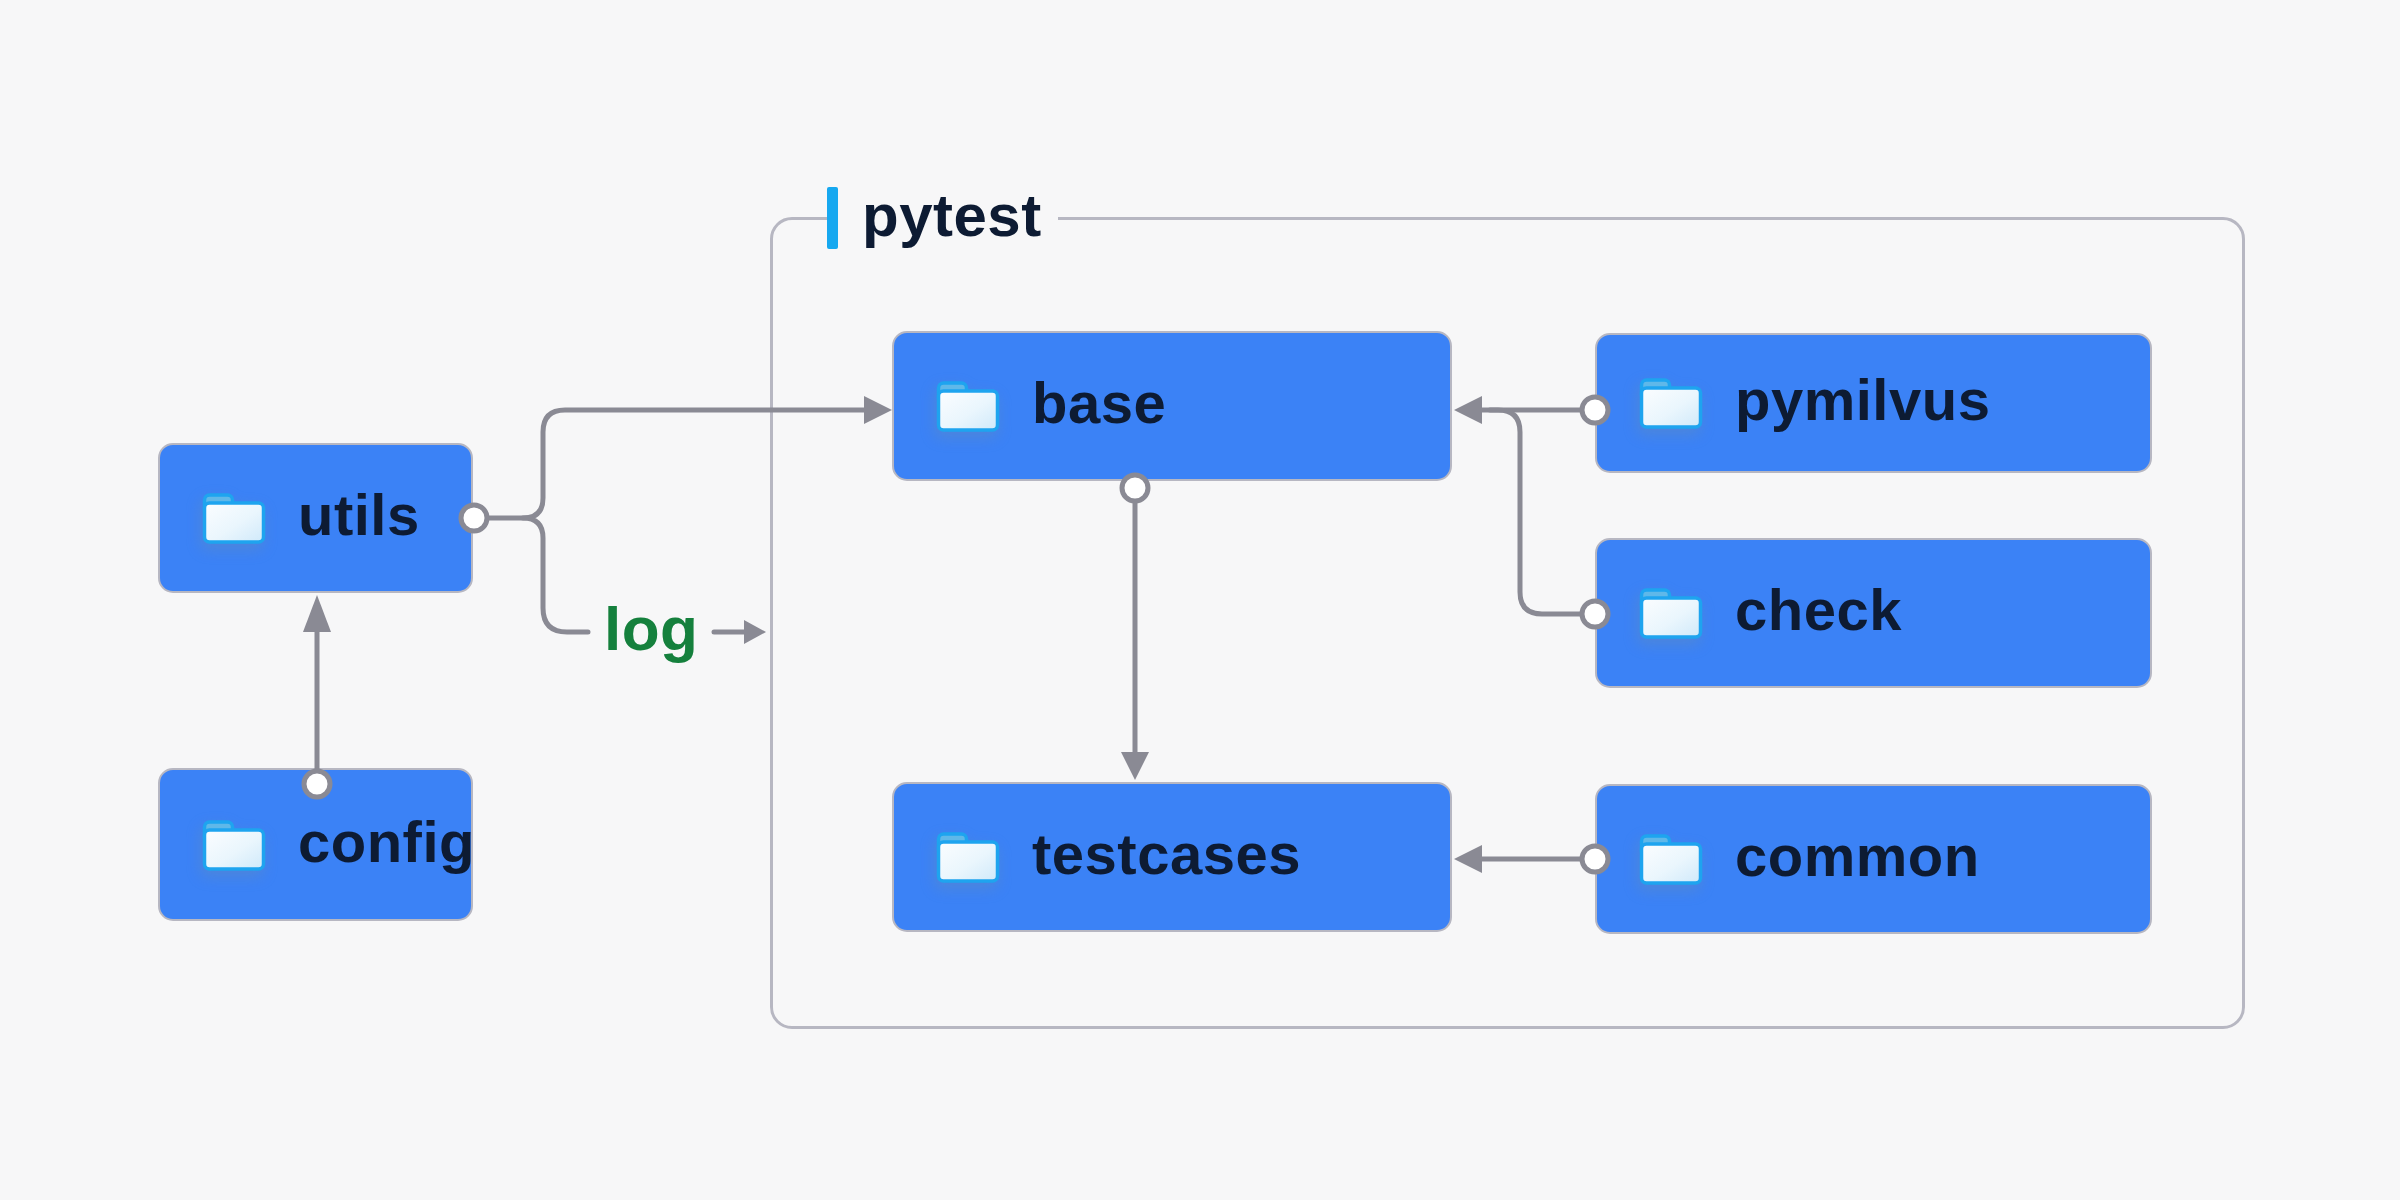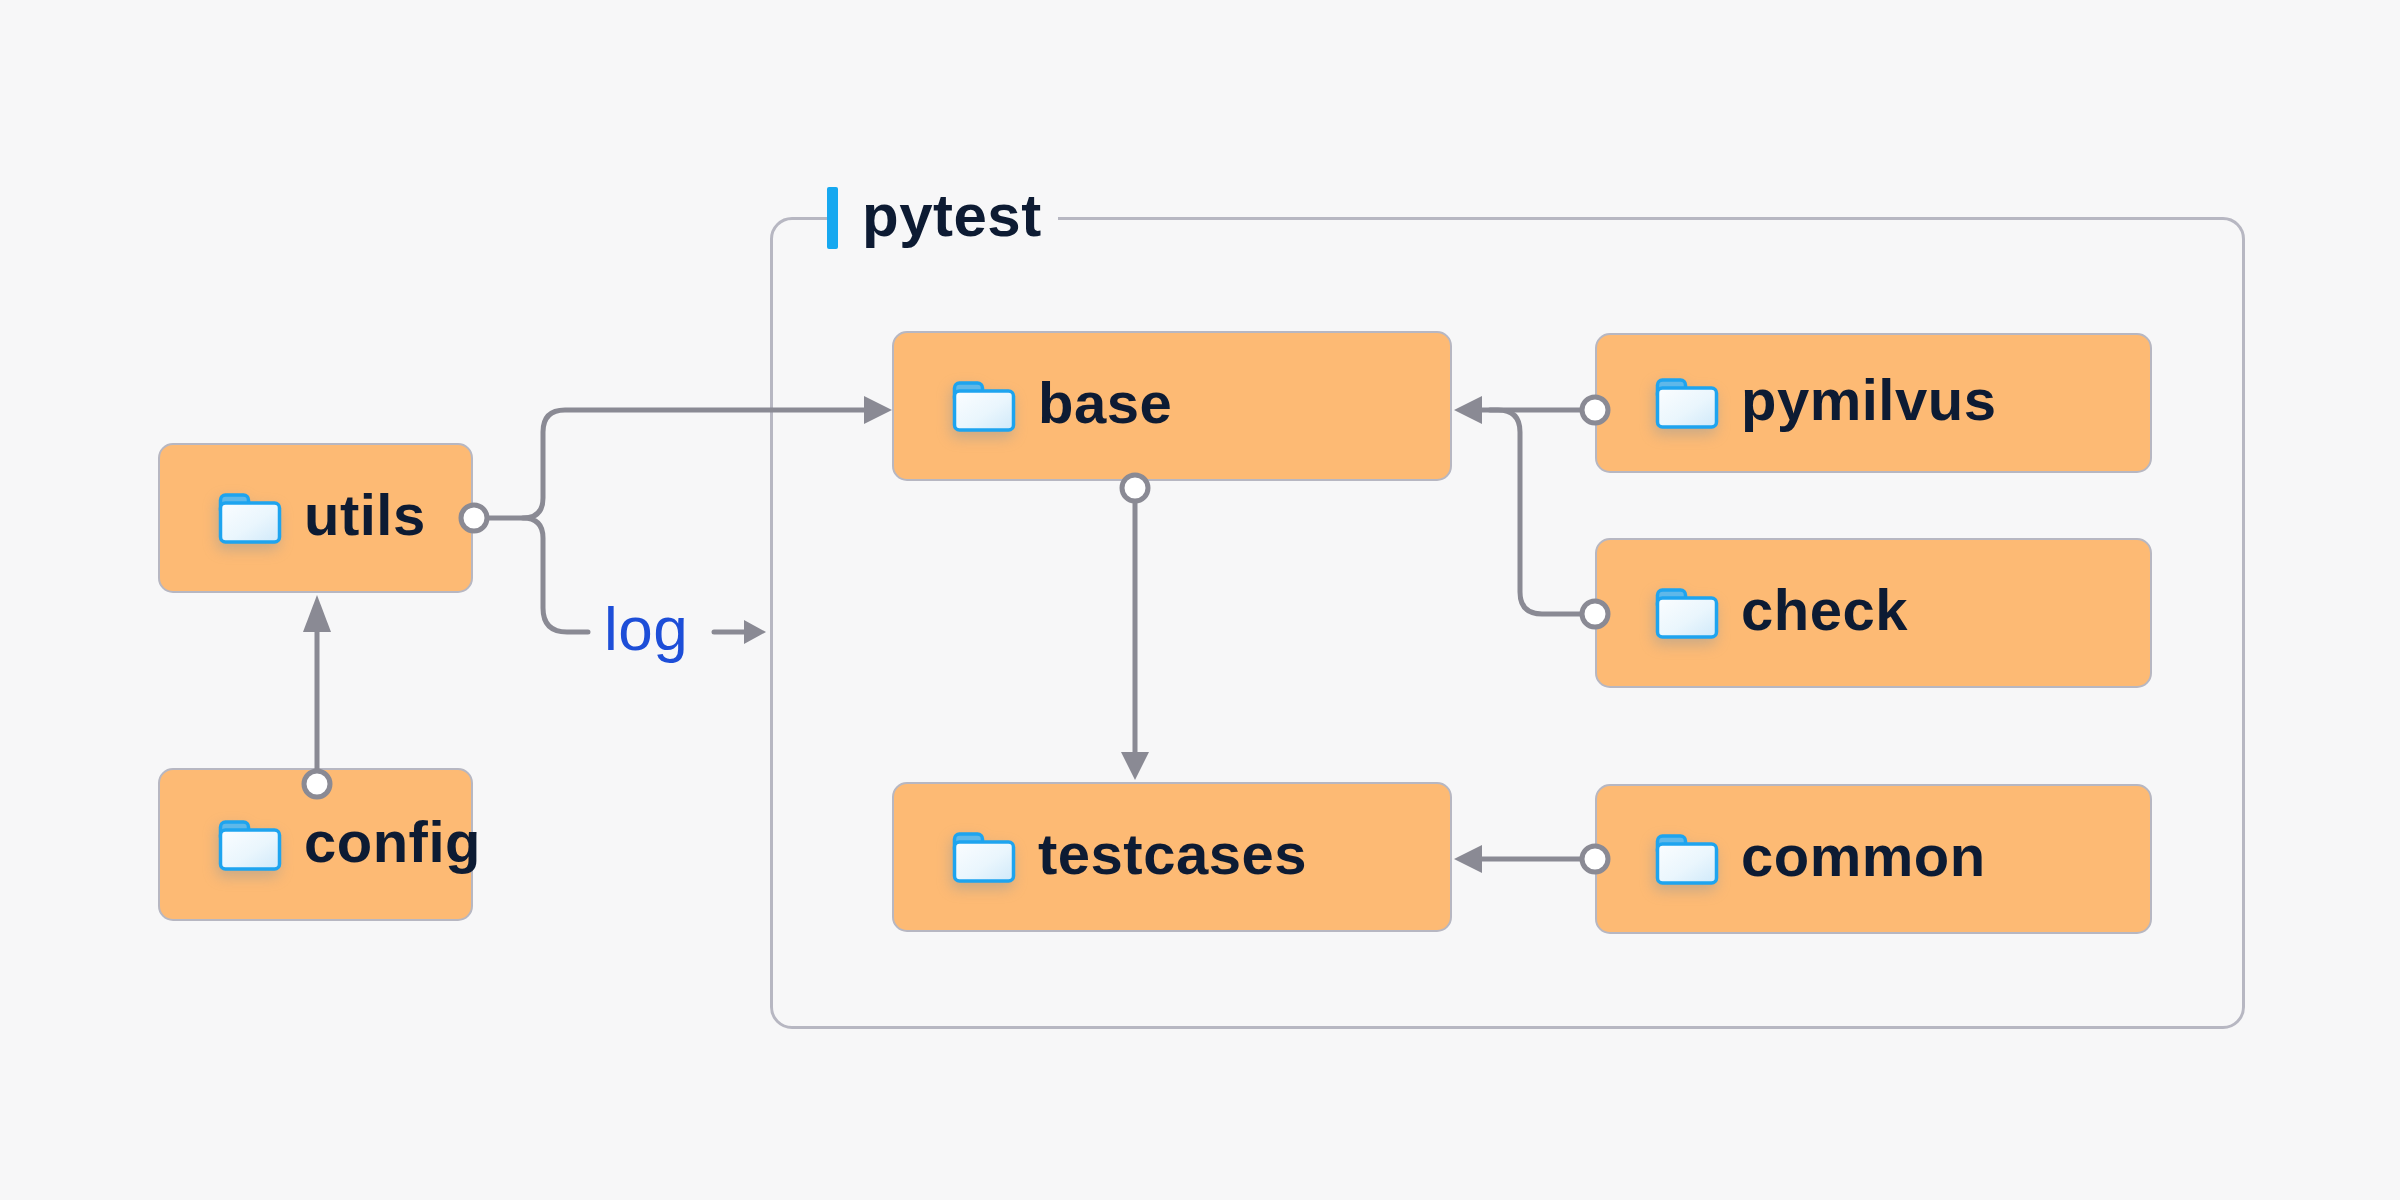--- a/index.html
+++ b/index.html
@@ -55,23 +55,23 @@
     letter-spacing: 0.5px;
     line-height: 1;
     padding-bottom: 4px;
   }
 
   
   .node {
     position: absolute;
     display: flex;
     align-items: center;
-    padding-left: 58px;
-    gap: 22px;
-    background: #fdba74;
+    padding-left: 42px;
+    gap: 32px;
+    background: #3b82f6;
     border: 2.5px solid #b7b7c2;
     border-radius: 15px;
     box-sizing: border-box;
     z-index: 10;
   }
   .node-label {
     font-size: 58px;
     font-weight: 700;
     color: #0d1b33;
     letter-spacing: 0.5px;
@@ -94,22 +94,22 @@
     pointer-events: none;
   }
 
   
   .edge-label {
     position: absolute;
     left: 604px;
     top: 632px;
     transform: translateY(-55%);
     font-size: 62px;
-    font-weight: 400;
-    color: #1d4ed8;
+    font-weight: 700;
+    color: #15803d;
     letter-spacing: 0.5px;
     line-height: 1;
     z-index: 40;
   }
 
   .defs-holder {
     position: absolute;
     width: 0;
     height: 0;
     overflow: hidden;

